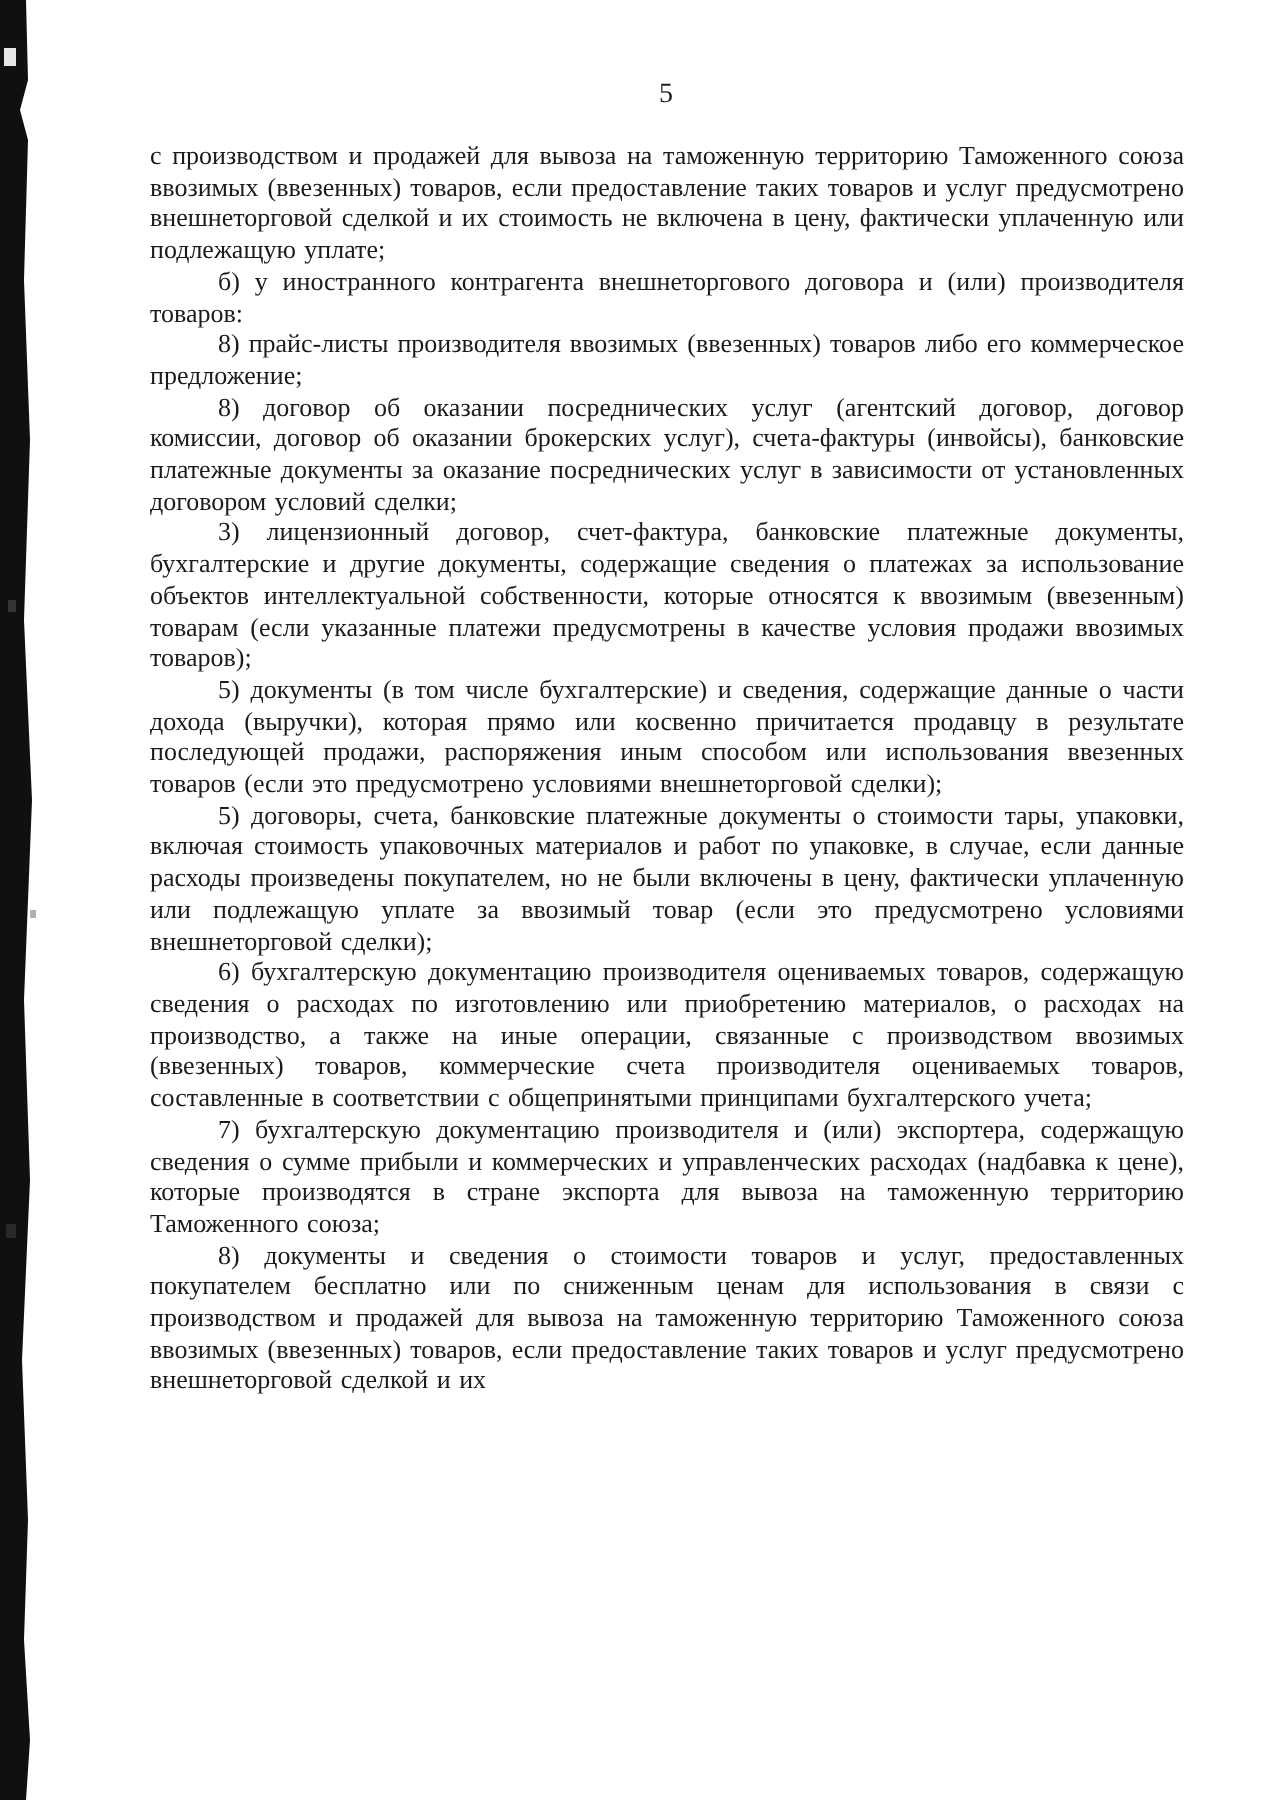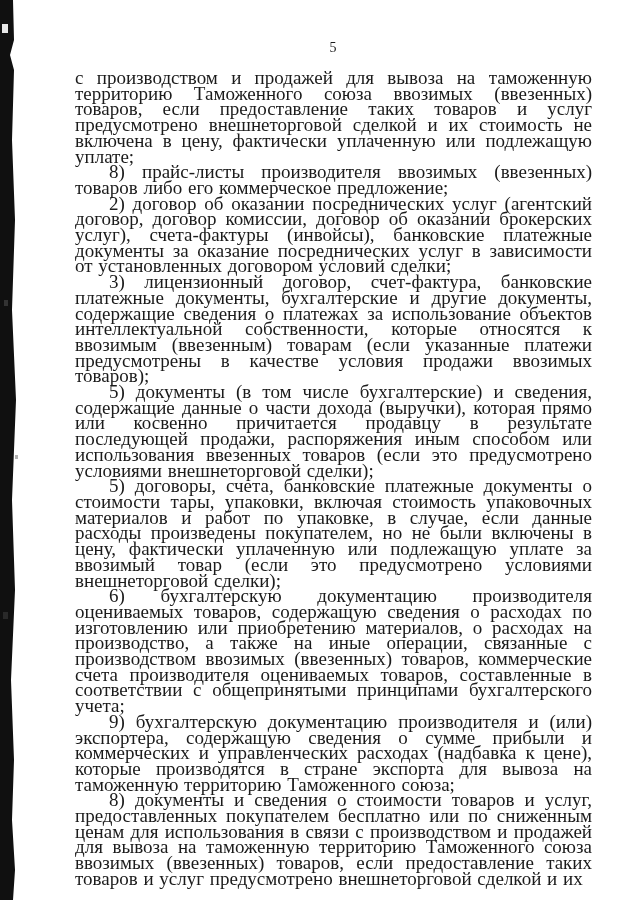--- a/index.html
+++ b/index.html
@@ -36,21 +36,21 @@
 
   .page-number {
     text-align: center;
     font-size: 14px;
     margin: 0 0 14px 0;
     letter-spacing: 1px;
   }
 
   .text-column p {
     margin: 0;
-    font-size: 19px;
+    font-size: 13px;
     line-height: 15.7px;
     text-align: justify;
     text-indent: 34px;
     word-spacing: 1px;
   }
   .text-column p.no-indent {
     text-indent: 0;
   }
 </style>
 </head>
@@ -64,22 +64,23 @@
     <rect x="3" y="612" width="5" height="7" fill="#4a4a4a" opacity="0.45"></rect>
     <rect x="15" y="455" width="3" height="4" fill="#3c3c3c" opacity="0.4"></rect>
   </svg>
 </div>
 
 <div class="page">
   <div class="page-number">5</div>
 
   <div class="text-column">
     <p class="no-indent">с производством и продажей для вывоза на таможенную территорию Таможенного союза ввозимых (ввезенных) товаров, если предоставление таких товаров и услуг предусмотрено внешнеторговой сделкой и их стоимость не включена в цену, фактически уплаченную или подлежащую уплате;</p>
+    <p>б) у иностранного контрагента внешнеторгового договора и (или) производителя товаров:</p>
     <p>8) прайс-листы производителя ввозимых (ввезенных) товаров либо его коммерческое предложение;</p>
-    <p>2) договор об оказании посреднических услуг (агентский договор, договор комиссии, договор об оказании брокерских услуг), счета-фактуры (инвойсы), банковские платежные документы за оказание посреднических услуг в зависимости от установленных договором условий сделки;</p>
+    <p>8) договор об оказании посреднических услуг (агентский договор, договор комиссии, договор об оказании брокерских услуг), счета-фактуры (инвойсы), банковские платежные документы за оказание посреднических услуг в зависимости от установленных договором условий сделки;</p>
     <p>3) лицензионный договор, счет-фактура, банковские платежные документы, бухгалтерские и другие документы, содержащие сведения о платежах за использование объектов интеллектуальной собственности, которые относятся к ввозимым (ввезенным) товарам (если указанные платежи предусмотрены в качестве условия продажи ввозимых товаров);</p>
     <p>5) документы (в том числе бухгалтерские) и сведения, содержащие данные о части дохода (выручки), которая прямо или косвенно причитается продавцу в результате последующей продажи, распоряжения иным способом или использования ввезенных товаров (если это предусмотрено условиями внешнеторговой сделки);</p>
     <p>5) договоры, счета, банковские платежные документы о стоимости тары, упаковки, включая стоимость упаковочных материалов и работ по упаковке, в случае, если данные расходы произведены покупателем, но не были включены в цену, фактически уплаченную или подлежащую уплате за ввозимый товар (если это предусмотрено условиями внешнеторговой сделки);</p>
     <p>6) бухгалтерскую документацию производителя оцениваемых товаров, содержащую сведения о расходах по изготовлению или приобретению материалов, о расходах на производство, а также на иные операции, связанные с производством ввозимых (ввезенных) товаров, коммерческие счета производителя оцениваемых товаров, составленные в соответствии с общепринятыми принципами бухгалтерского учета;</p>
-    <p>9) бухгалтерскую документацию производителя и (или) экспортера, содержащую сведения о сумме прибыли и коммерческих и управленческих расходах (надбавка к цене), которые производятся в стране экспорта для вывоза на таможенную территорию Таможенного союза;</p>
+    <p>7) бухгалтерскую документацию производителя и (или) экспортера, содержащую сведения о сумме прибыли и коммерческих и управленческих расходах (надбавка к цене), которые производятся в стране экспорта для вывоза на таможенную территорию Таможенного союза;</p>
     <p>8) документы и сведения о стоимости товаров и услуг, предоставленных покупателем бесплатно или по сниженным ценам для использования в связи с производством и продажей для вывоза на таможенную территорию Таможенного союза ввозимых (ввезенных) товаров, если предоставление таких товаров и услуг предусмотрено внешнеторговой сделкой и их</p>
   </div>
 </div>
 
 </body></html>

